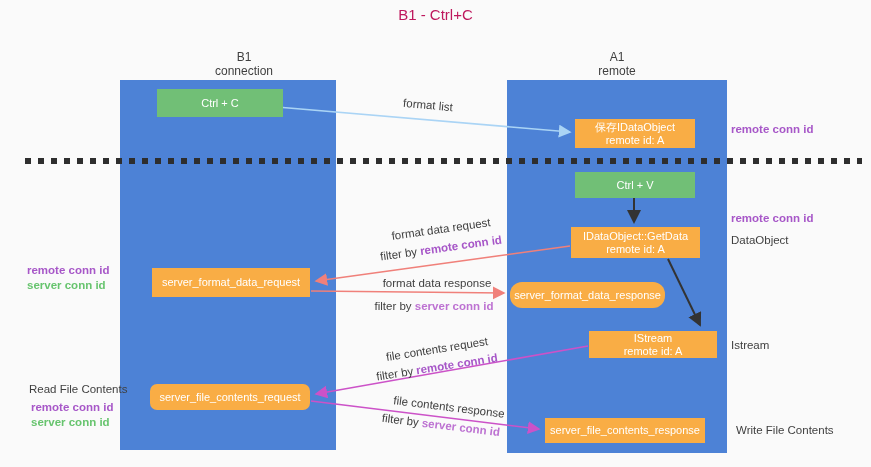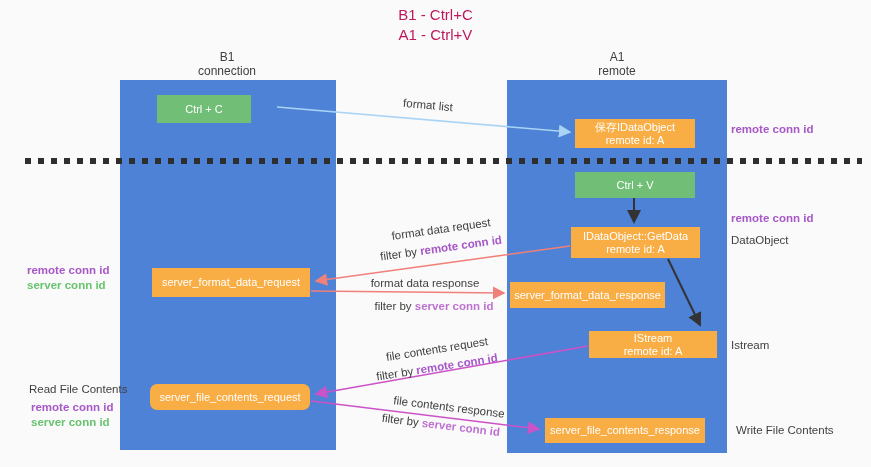--- a/index.html
+++ b/index.html
@@ -39,23 +39,22 @@
   .mk-black{fill:#333333;}
   .mk-salmon{fill:var(--arrow_salmon);}
   .mk-magenta{fill:var(--arrow_magenta);}
 </style>
 </head>
 <body>
 
 <div id="canvas">
 
   <div class="title" style="top:6px;">B1 - Ctrl+C</div>
-  <div class="title" style="top:26px;">A1 - Ctrl+V</div>
 
-  <div class="colhead" style="left:119px; top:50px; width:216px;">
+  <div class="colhead" style="left:136px; top:50px; width:216px;">
     <div>B1</div>
     <div>connection</div>
   </div>
   <div class="colhead" style="left:507px; top:50px; width:220px;">
     <div>A1</div>
     <div>remote</div>
   </div>
 
   <div class="column" style="left:120px; top:80px; width:216px; height:370px;"></div>
   <div class="column" style="left:507px; top:80px; width:220px; height:373px;"></div>
@@ -79,21 +78,21 @@
     </defs>
     <line class="ln-blue" x1="277" y1="107" x2="570" y2="132" marker-end="url(#mBlue)"></line>
     <line class="ln-black" x1="634" y1="198" x2="634" y2="222" marker-end="url(#mBlack)"></line>
     <line class="ln-black" x1="668" y1="259" x2="700" y2="325" marker-end="url(#mBlack)"></line>
     <line class="ln-salmon" x1="570" y1="246" x2="316" y2="281" marker-end="url(#mSalmon)"></line>
     <line class="ln-salmon" x1="311" y1="291" x2="504" y2="293" marker-end="url(#mSalmon)"></line>
     <line class="ln-magenta" x1="588" y1="346" x2="316" y2="394" marker-end="url(#mMagenta)"></line>
     <line class="ln-magenta" x1="311" y1="401" x2="539" y2="429" marker-end="url(#mMagenta)"></line>
   </svg>
 
-  <div class="box green" style="left:157px; top:95px; width:94px; height:28px;">
+  <div class="box green" style="left:157px; top:89px; width:126px; height:28px;">
     <span>Ctrl + C</span>
   </div>
 
   <div class="box orange" style="left:575px; top:119px; width:120px; height:29px;">
     <span>保存IDataObject</span>
     <span>remote id: A</span>
   </div>
 
   <div class="box green" style="left:575px; top:172px; width:120px; height:26px;">
     <span>Ctrl + V</span>
@@ -101,21 +100,21 @@
 
   <div class="box orange" style="left:571px; top:227px; width:129px; height:31px;">
     <span>IDataObject::GetData</span>
     <span>remote id: A</span>
   </div>
 
   <div class="box orange" style="left:152px; top:268px; width:158px; height:29px;">
     <span>server_format_data_request</span>
   </div>
 
-  <div class="box orange" style="left:510px; top:282px; width:155px; height:26px;">
+  <div class="box orange" style="left:510px; top:282px; width:155px; height:26px;border-radius:12px;">
     <span>server_format_data_response</span>
   </div>
 
   <div class="box orange" style="left:589px; top:331px; width:128px; height:27px;">
     <span>IStream</span>
     <span>remote id: A</span>
   </div>
 
   <div class="box orange" style="left:150px; top:384px; width:160px; height:26px;border-radius:7px;">
     <span>server_file_contents_request</span>
@@ -125,21 +124,21 @@
     <span>server_file_contents_response</span>
   </div>
 
   <div class="lbl rot-p5" style="left:428px; top:105px;">format list</div>
 
   <div class="lbl rot-n8" style="left:441px; top:229px;">format data request</div>
   <div class="lbl rot-n8" style="left:441px; top:248px;">
     <span>filter by </span><span class="purple">remote conn id</span>
   </div>
 
-  <div class="lbl ctr" style="left:425px; top:283px;">format data response</div>
+  <div class="lbl ctr" style="left:437px; top:283px;">format data response</div>
   <div class="lbl ctr" style="left:434px; top:306px;">
     <span>filter by </span><span class="lpurple">server conn id</span>
   </div>
 
   <div class="lbl rot-n9" style="left:437px; top:349px;">file contents request</div>
   <div class="lbl rot-n9" style="left:437px; top:367px;">
     <span>filter by </span><span class="purple">remote conn id</span>
   </div>
 
   <div class="lbl rot-p7" style="left:449px; top:407px;">file contents response</div>

